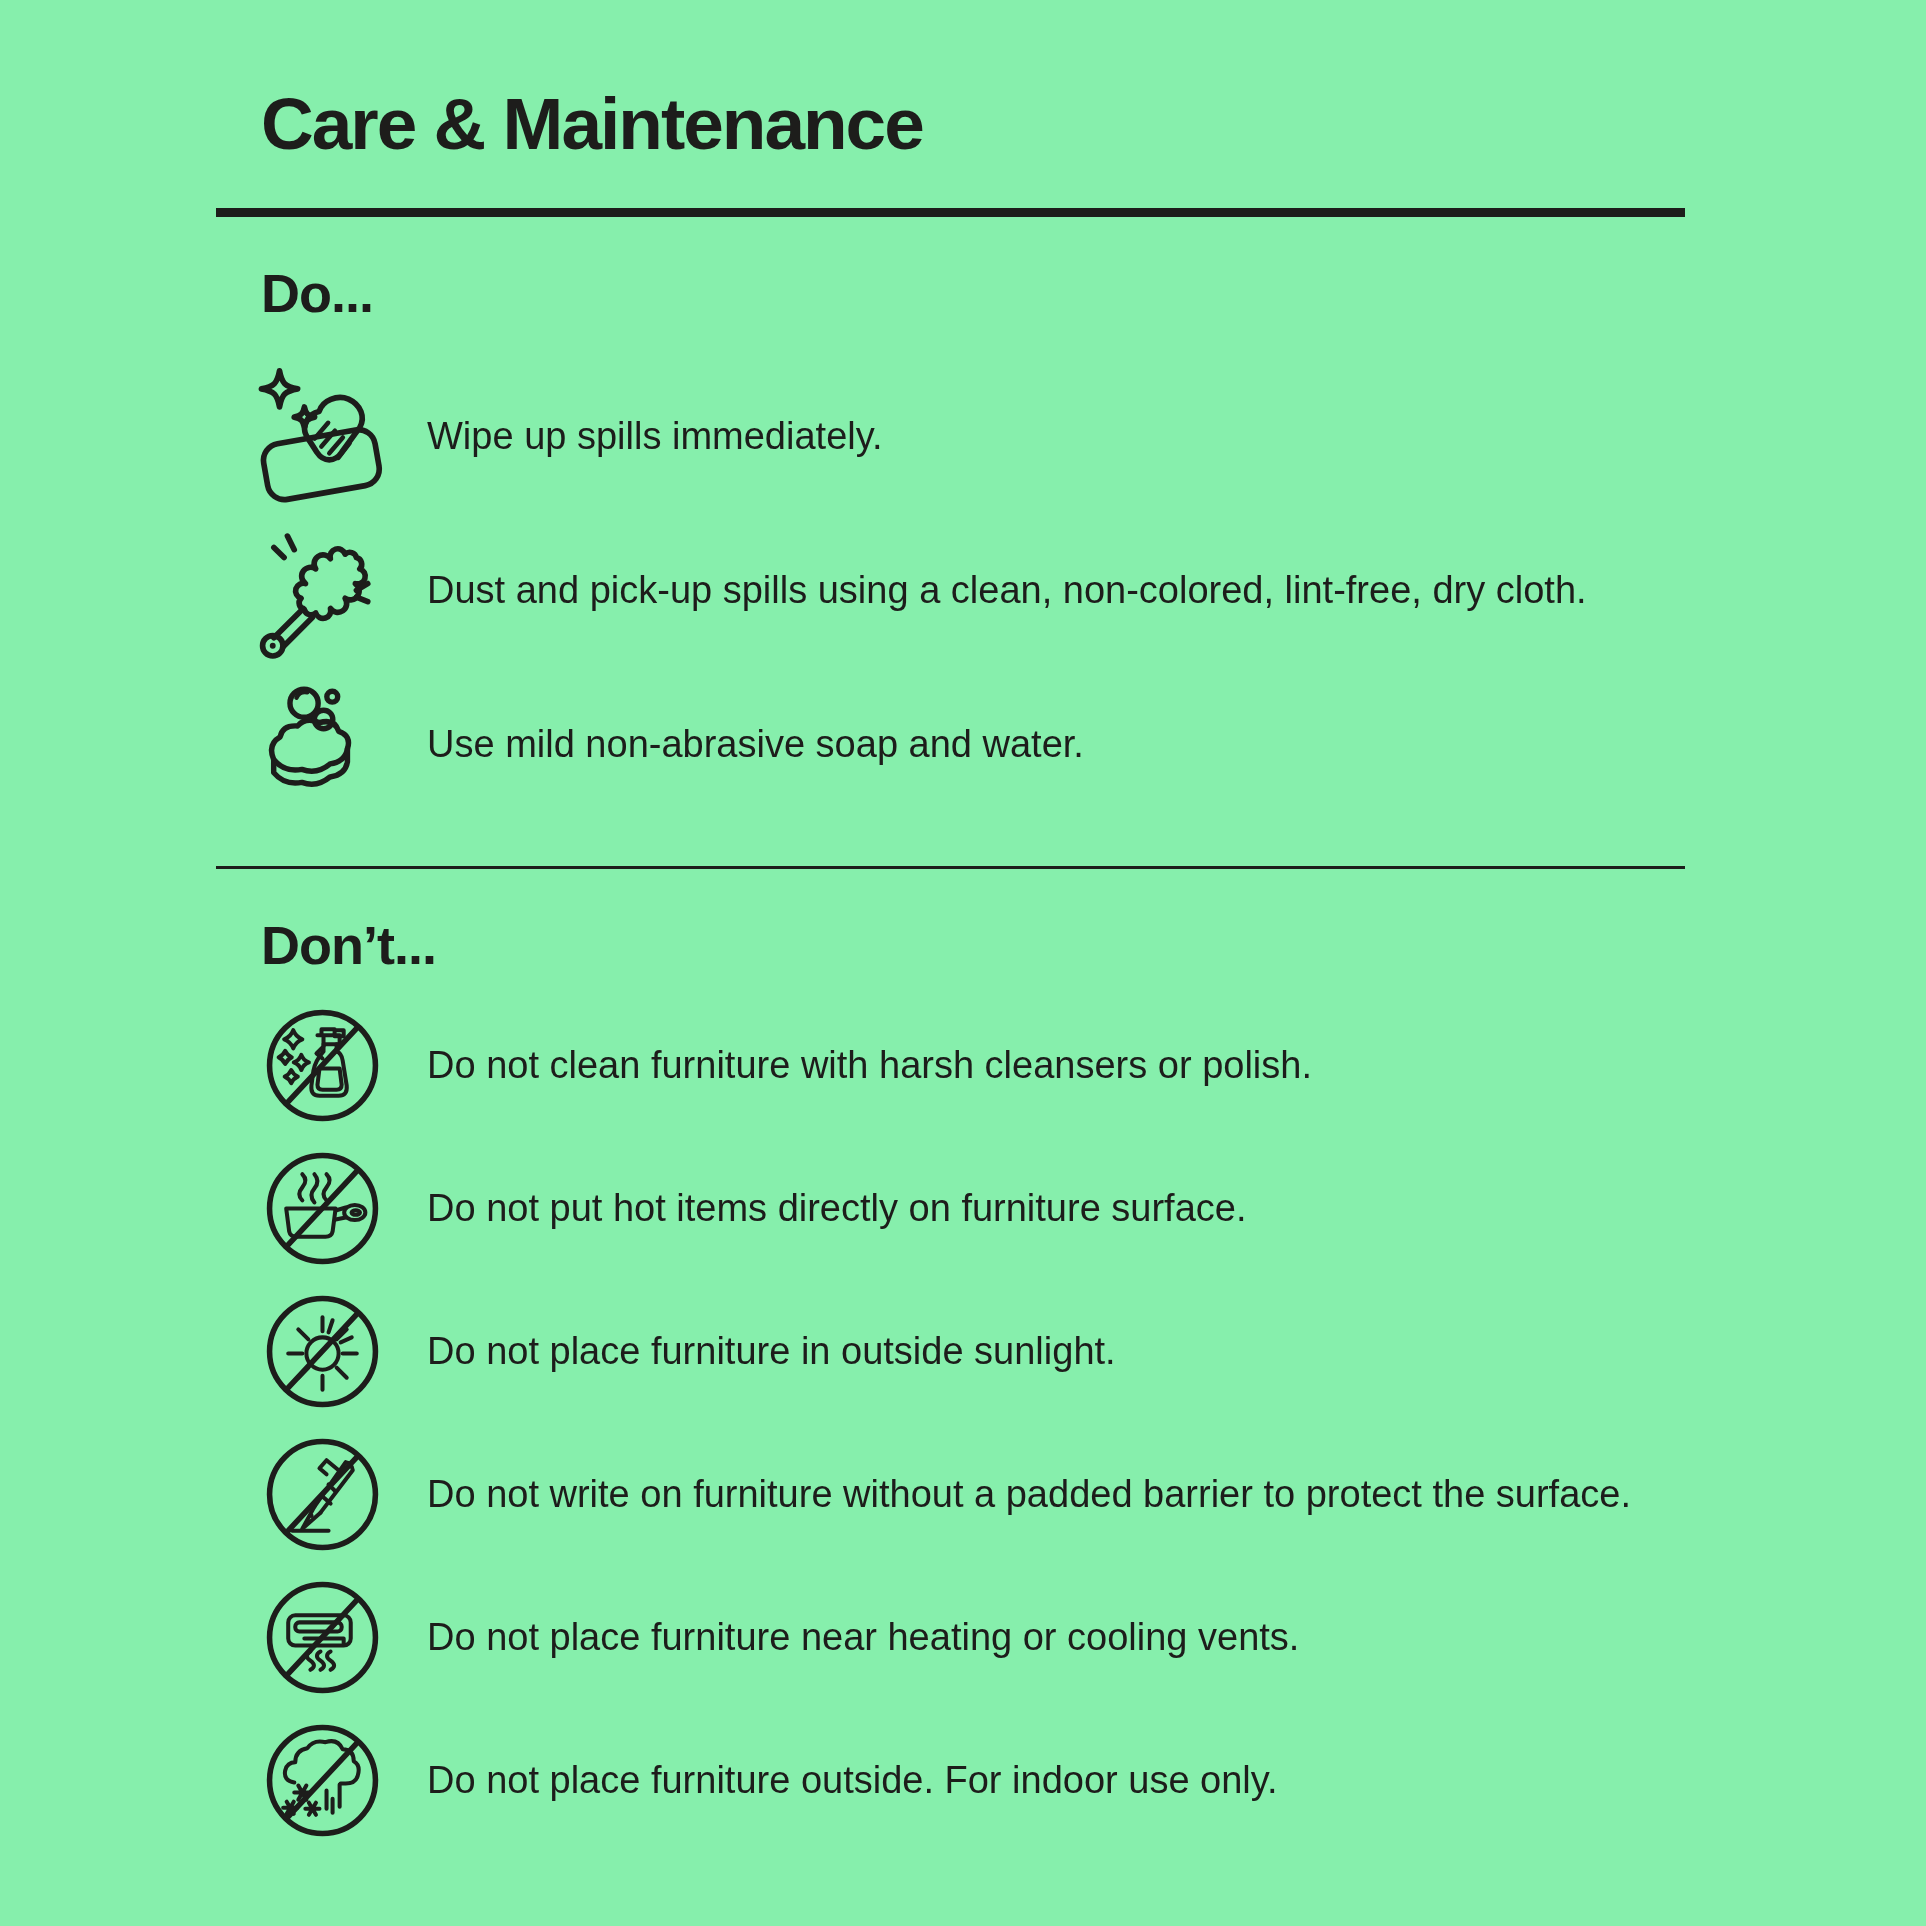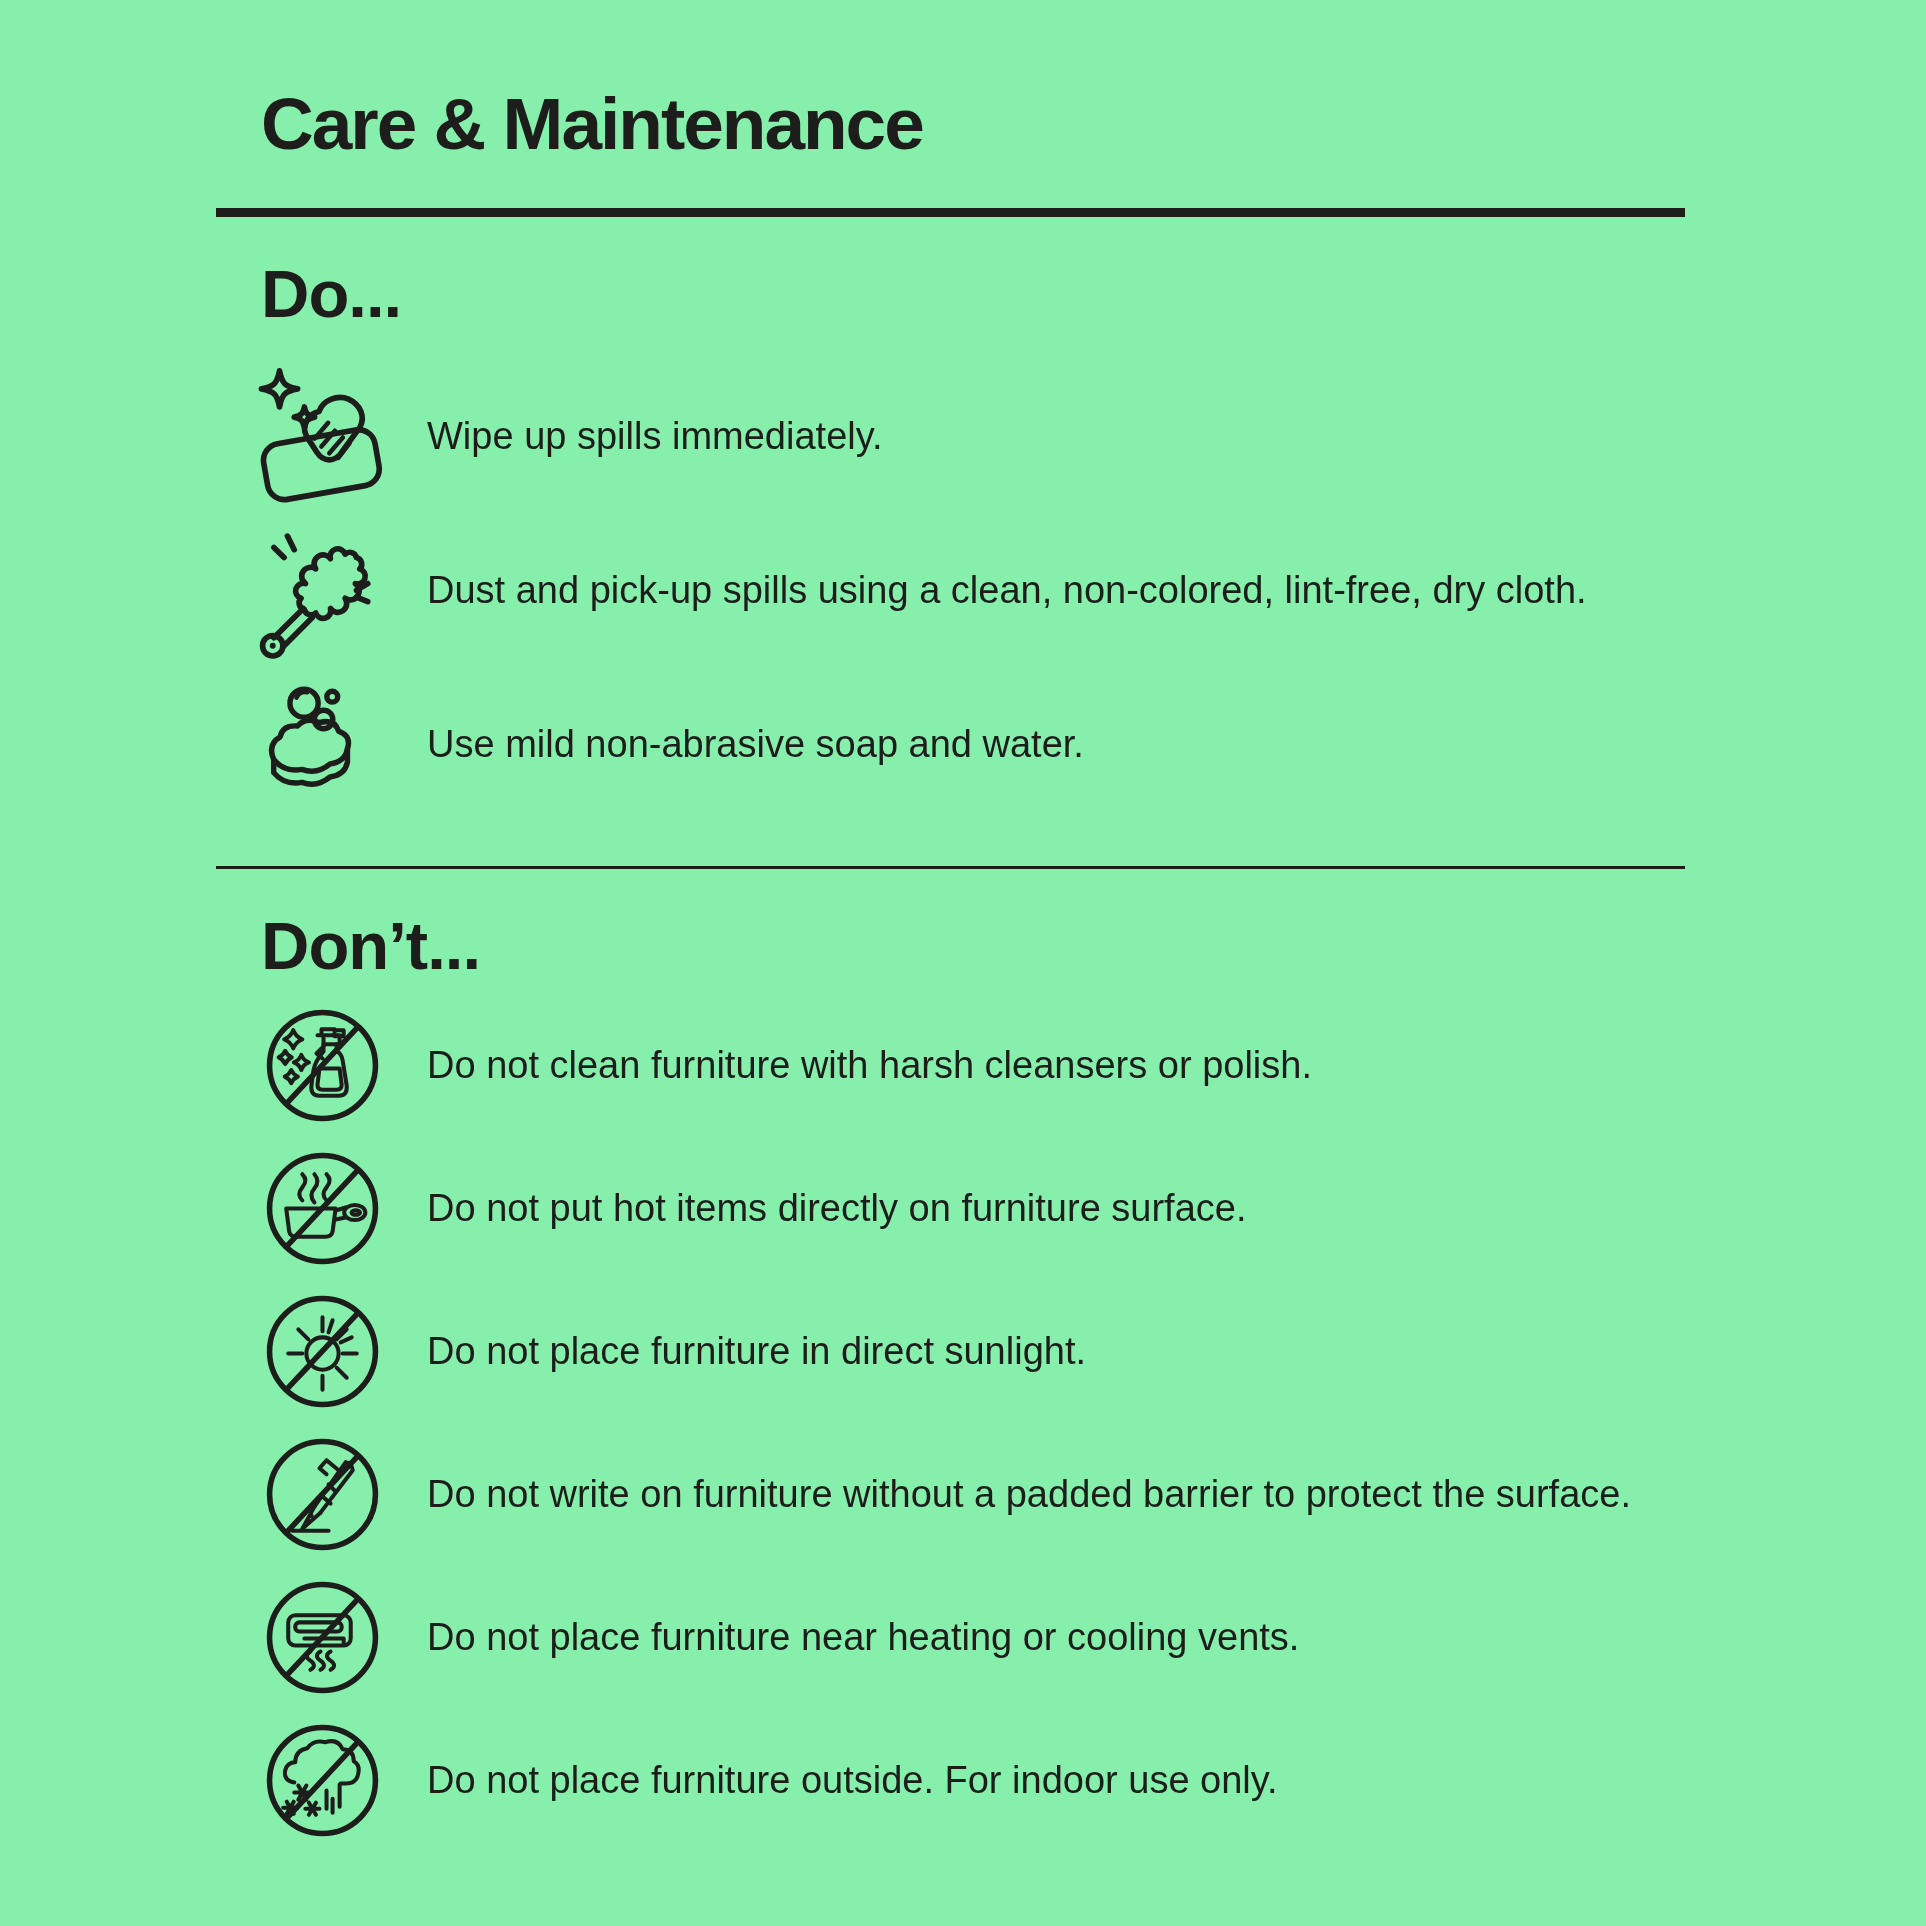--- a/index.html
+++ b/index.html
@@ -7,21 +7,21 @@
     position:relative; width:1927px; height:1927px; background:#86efac;
     font-family:"Liberation Sans", sans-serif; color:#1d1d1b; overflow:hidden;
   }
   .title {
     margin:87px 0 0 261px; font-size:73px; font-weight:700;
     letter-spacing:-2px; line-height:73px;
   }
   .rule-thick { margin:48px 0 0 216px; width:1469px; height:9px; background:#1d1d1b; }
   .rule-thin  { margin:44px 0 0 216px; width:1469px; height:3px; background:#1d1d1b; }
   .section-heading {
-    margin:44px 0 0 261px; font-size:67px; font-weight:700;
+    margin:44px 0 0 261px; font-size:54px; font-weight:700;
     letter-spacing:-1px; line-height:65px;
   }
   .list { margin-top:34px; }
   .dont-list { margin-top:16px; }
   .row { display:flex; align-items:center; padding-left:248px; }
   .do-row { height:154px; }
   .dont-row { height:143px; }
   .icon-box { flex:0 0 149px; display:flex; justify-content:center; align-items:center; }
   .item-text { margin:0 0 0 30px; font-size:38px; line-height:1.2; letter-spacing:0; }
   svg { display:block; }
@@ -125,21 +125,21 @@
 
     <div class="row dont-row">
       <span class="icon-box">
         <svg width="121" height="121" viewBox="0 0 120 120">
           <circle class="s5" cx="60" cy="60" r="52.5"></circle>
           <circle class="s4" cx="60" cy="62" r="16"></circle>
           <path class="s4" d="M60,26 L60,40 M60,84 L60,98 M26,62 L40,62 M80,62 L94,62 M36,38 L46,48 M74,48 L84,38 M36,86 L46,76 M74,76 L84,86 M70,29 L66,41 M89,46 L78,51"></path>
           <line class="s5" x1="95" y1="22" x2="24" y2="98"></line>
         </svg>
       </span>
-      <p class="item-text">Do not place furniture in direct sunlight.</p>
+      <p class="item-text">Do not place furniture in outside sunlight.</p>
     </div>
 
     <div class="row dont-row">
       <span class="icon-box">
         <svg width="121" height="121" viewBox="0 0 120 120">
           <circle class="s5" cx="60" cy="60" r="52.5"></circle>
           <path class="s4" d="M30,96 L66,96"></path>
           <path class="s4" d="M83,28 Q89,29 90,36 M83,28 L52,72 M90,36 L58,78"></path>
           <path class="s4" d="M52,72 L40,94 L58,78"></path>
           <circle class="dot" cx="49" cy="81" r="2.2"></circle>

